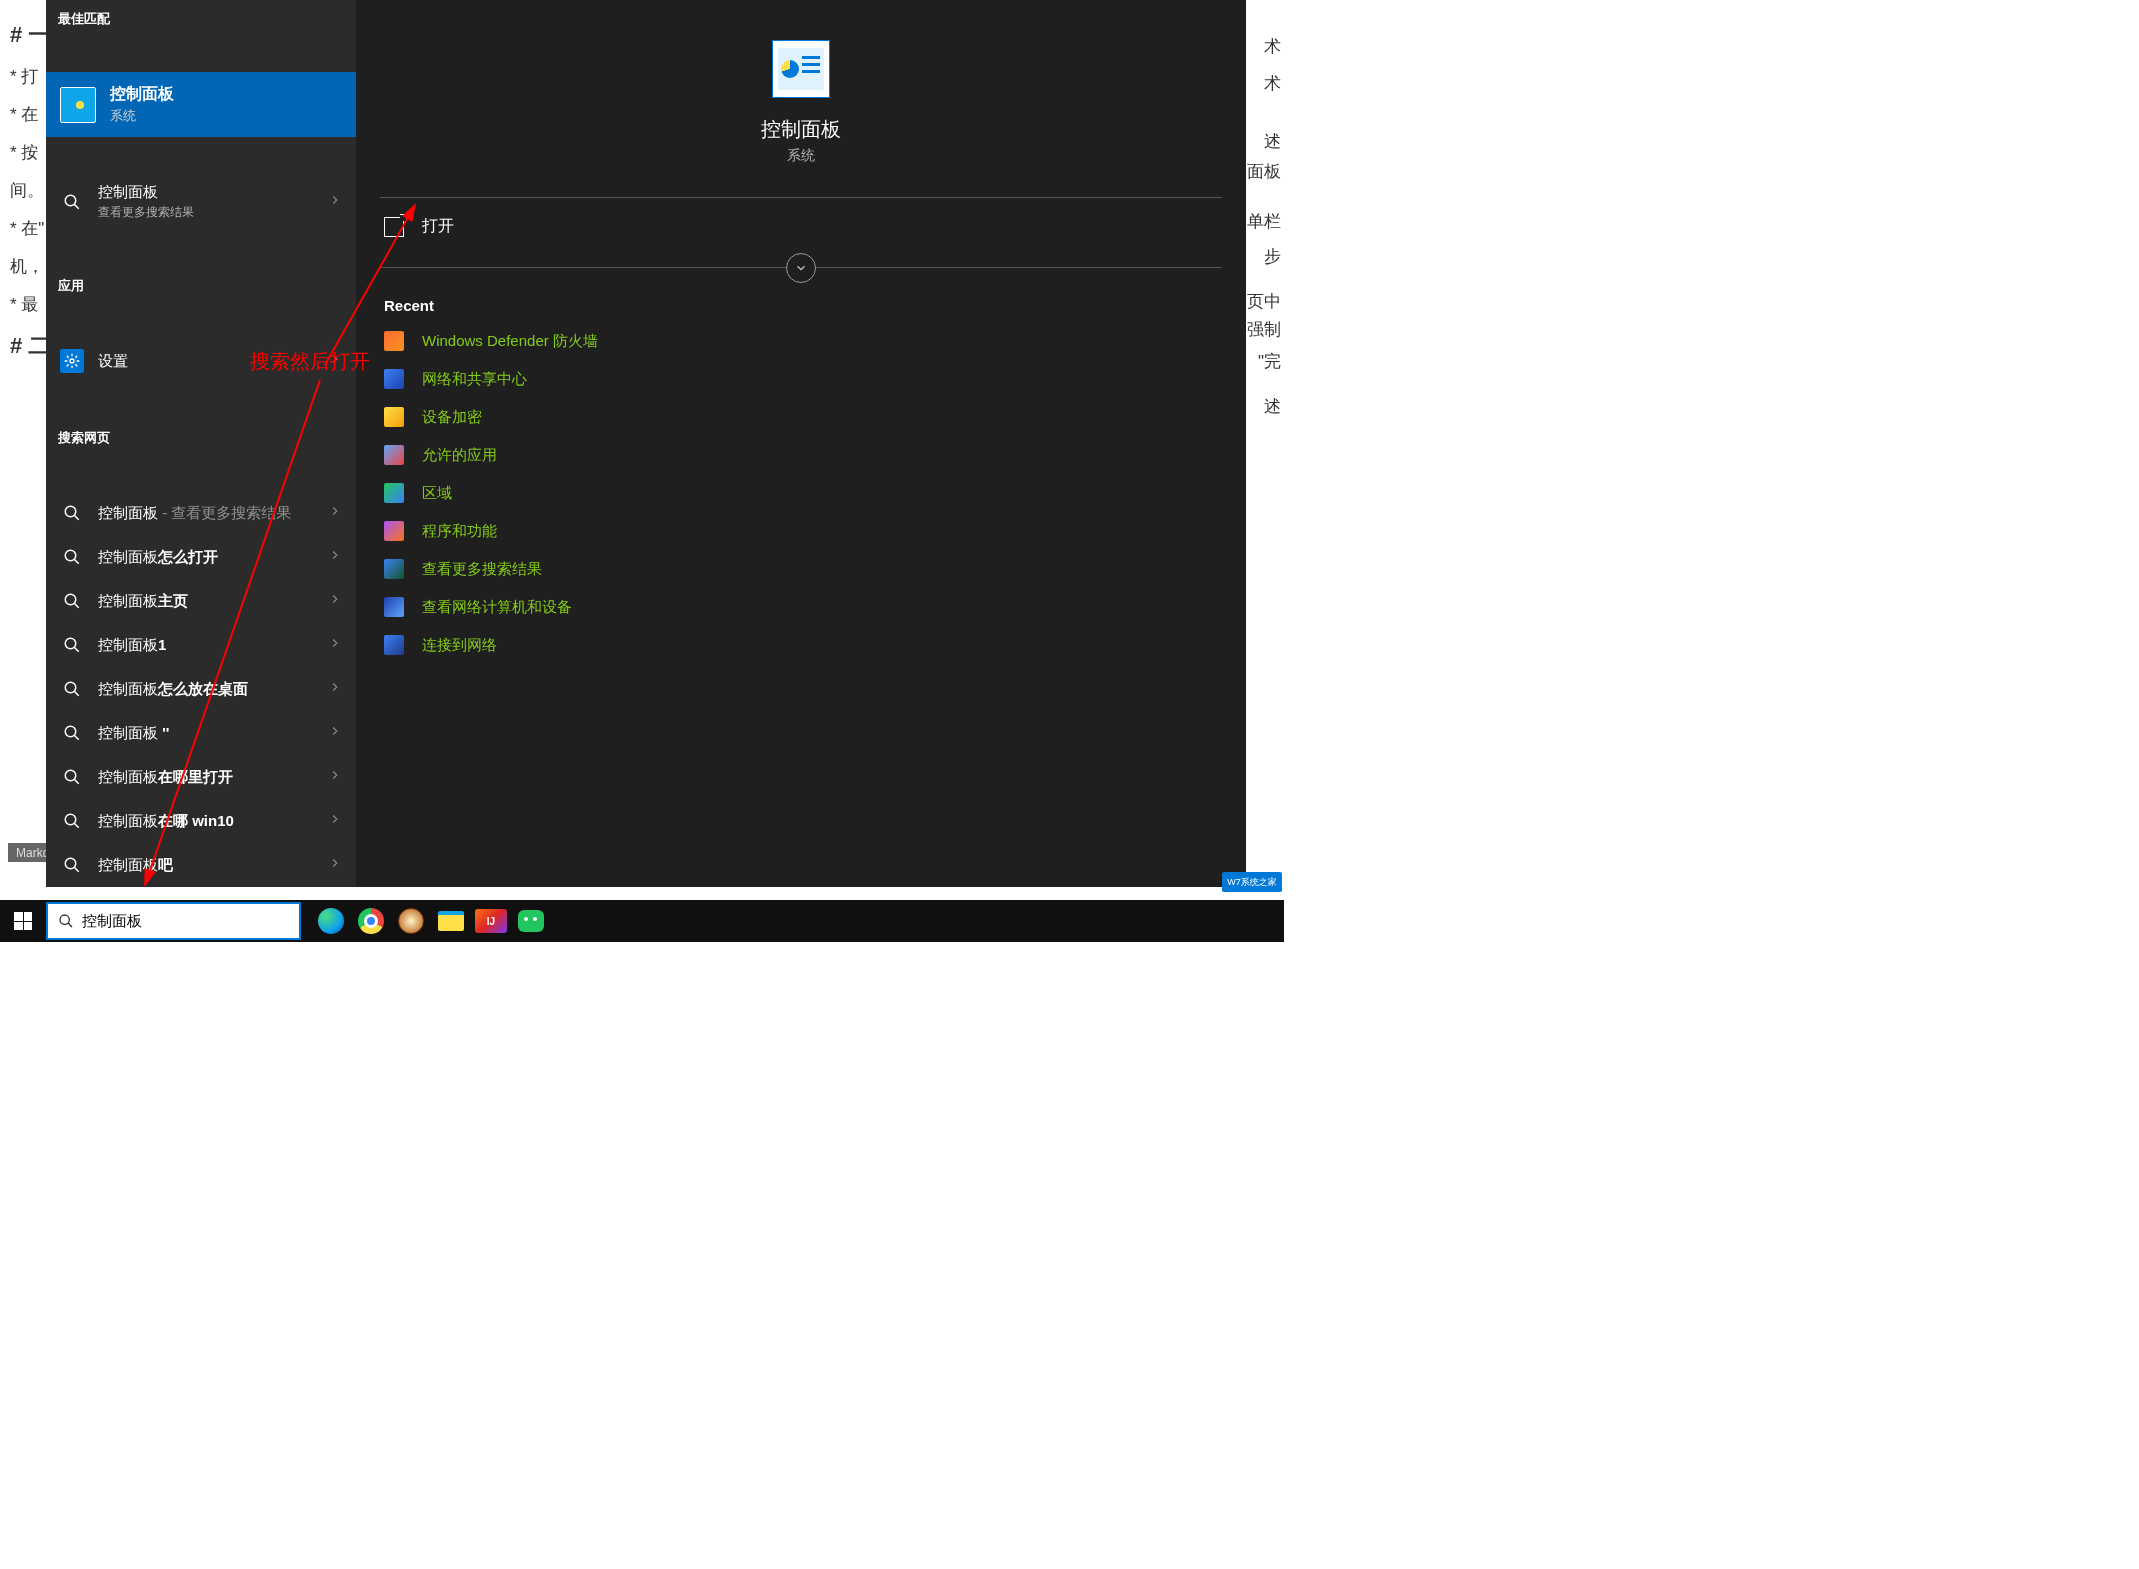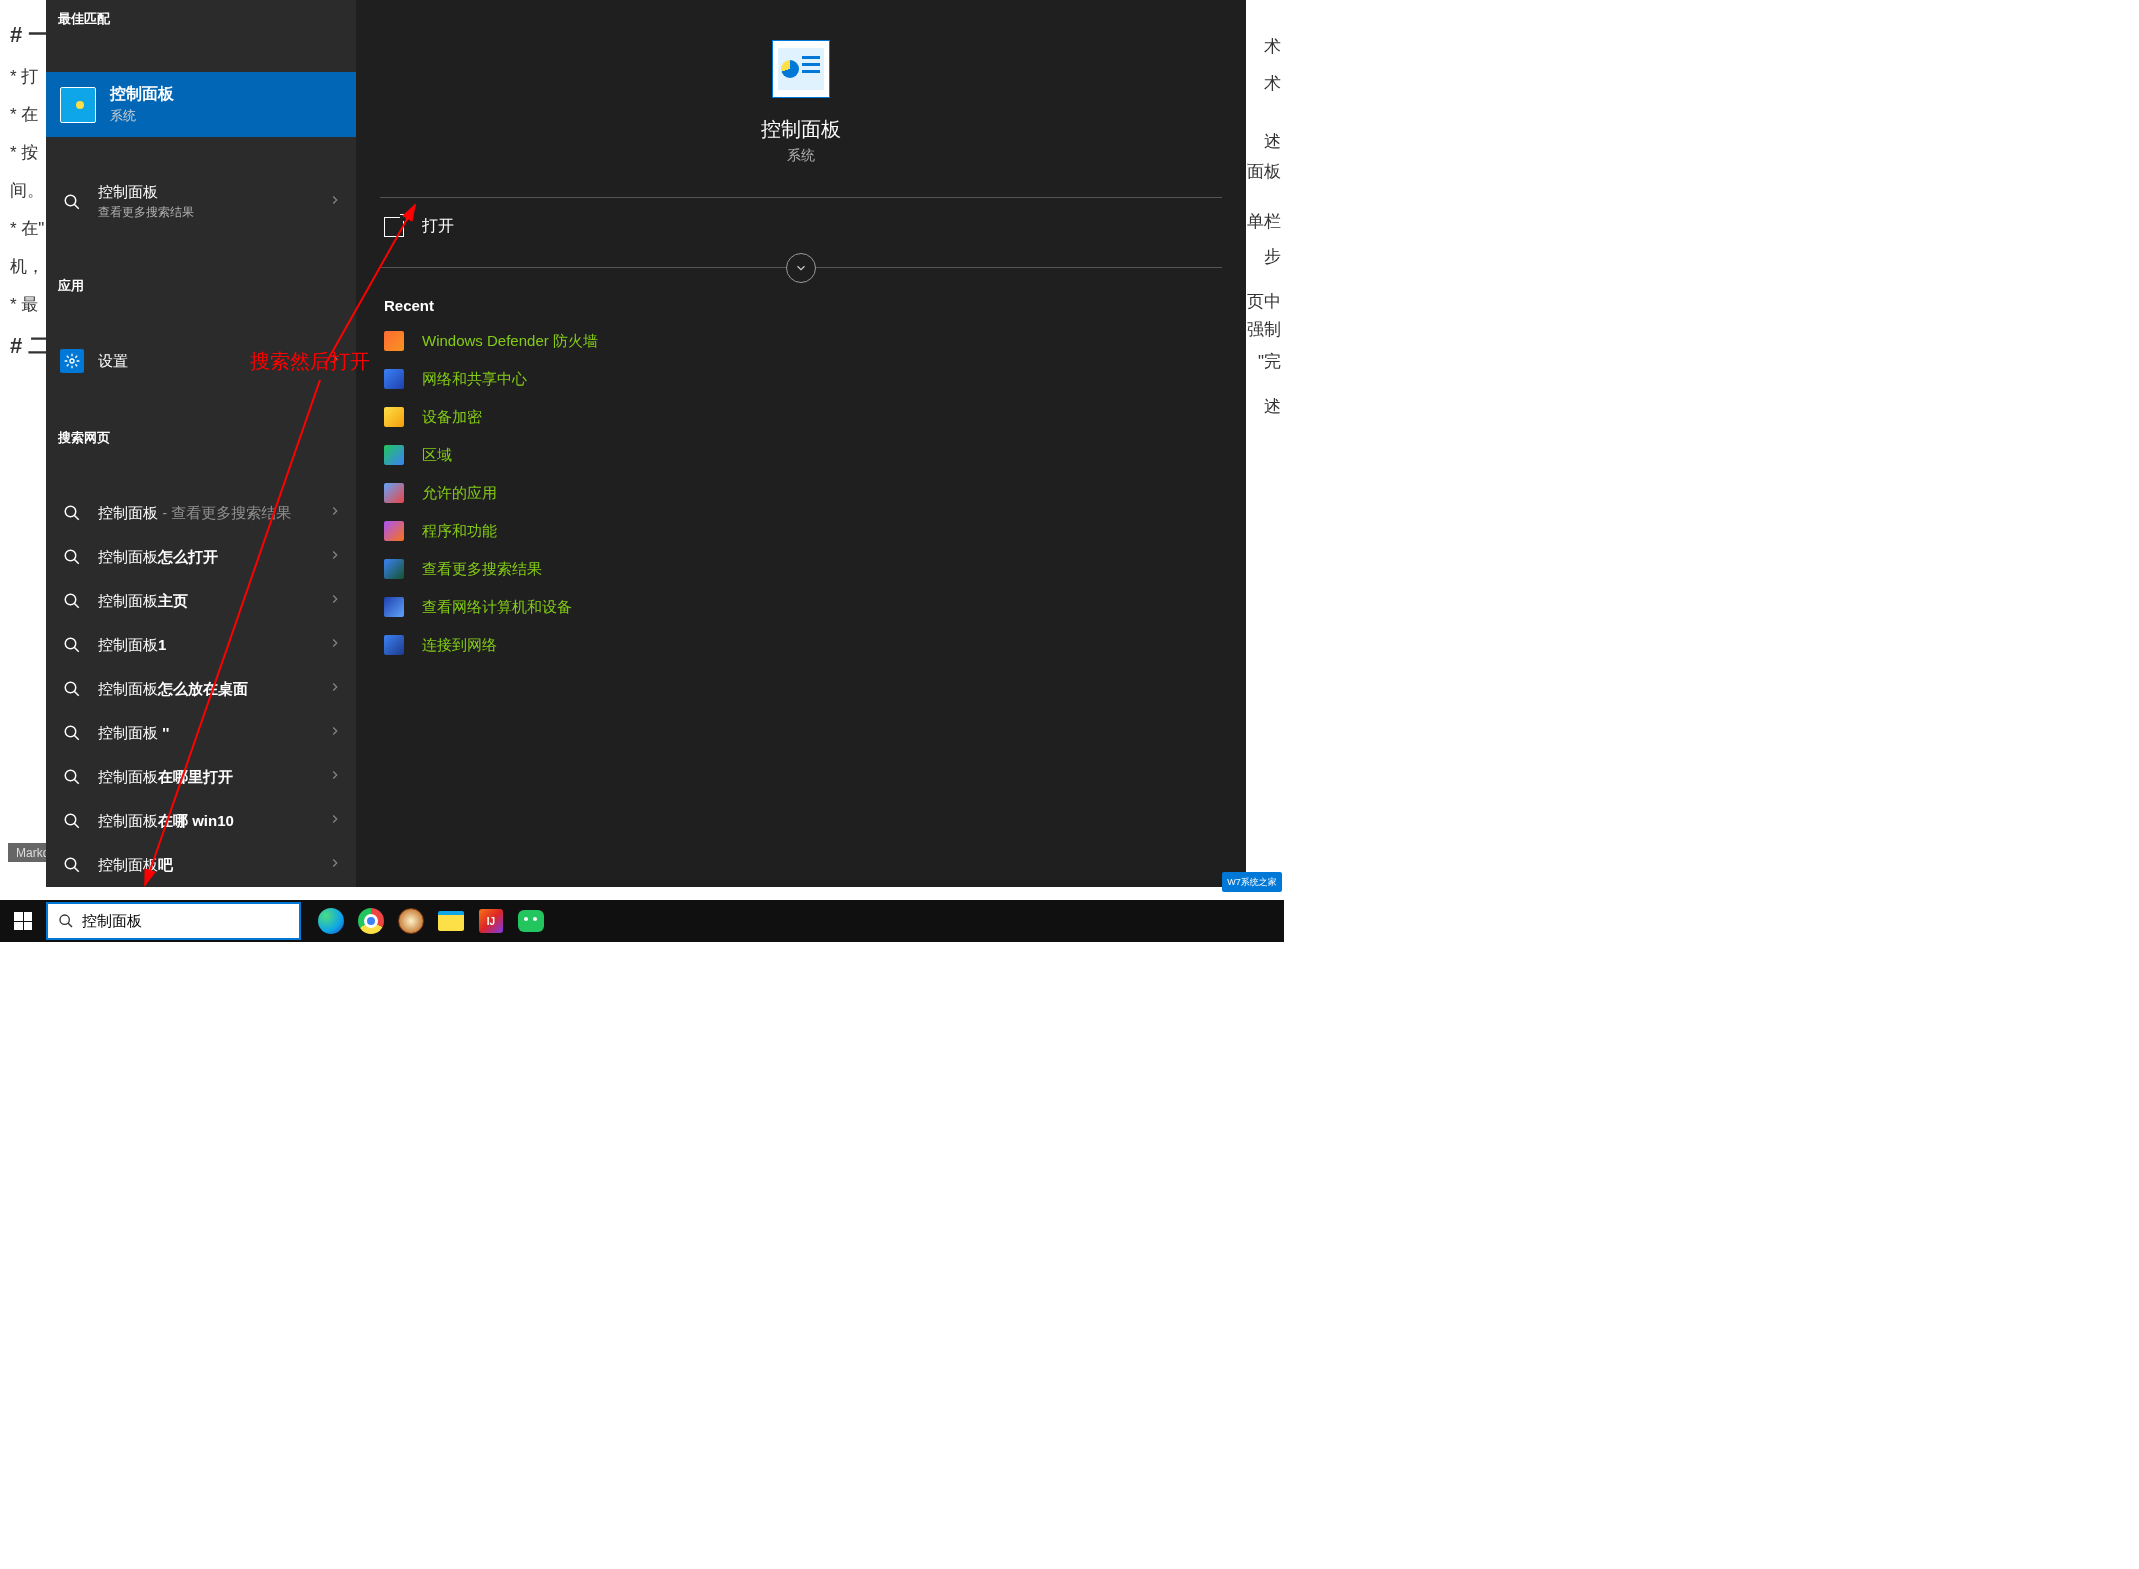--- a/index.html
+++ b/index.html
@@ -323,26 +323,26 @@
         </div>
         <div class="recent-row">
           <div class="ico ico-net"></div>
           <div class="label">网络和共享中心</div>
         </div>
         <div class="recent-row">
           <div class="ico ico-key"></div>
           <div class="label">设备加密</div>
         </div>
         <div class="recent-row">
+          <div class="ico ico-allow"></div>
+          <div class="label">允许的应用</div>
+        </div>
+        <div class="recent-row">
           <div class="ico ico-globe"></div>
           <div class="label">区域</div>
-        </div>
-        <div class="recent-row">
-          <div class="ico ico-allow"></div>
-          <div class="label">允许的应用</div>
         </div>
         <div class="recent-row">
           <div class="ico ico-prog"></div>
           <div class="label">程序和功能</div>
         </div>
         <div class="recent-row">
           <div class="ico ico-status"></div>
           <div class="label">查看更多搜索结果</div>
         </div>
         <div class="recent-row">
@@ -396,21 +396,21 @@
         <div style="position:absolute;inset:9px;background:#3b82f6;border-radius:50%"></div>
       </div>
     </div>
   <div class="tb-icon">
       <div class="circ" style="background:radial-gradient(#fef3c7,#b45309);border:1px solid #78350f"></div>
     </div>
   <div class="tb-icon">
       <div style="width:26px;height:20px;background:#fde047;border-top:4px solid #0ea5e9;border-radius:2px"></div>
     </div>
   <div class="tb-icon">
-      <div style="width:24px;height:24px;background:linear-gradient(135deg,#f97316,#dc2626,#7c3aed);border-radius:3px;color:#fff;font-size:10px;font-weight:bold;display:flex;align-items:center;justify-content:center">IJ</div>
+      <div style="width:32px;height:24px;background:linear-gradient(135deg,#f97316,#dc2626,#7c3aed);border-radius:3px;color:#fff;font-size:10px;font-weight:bold;display:flex;align-items:center;justify-content:center">IJ</div>
     </div>
   <div class="tb-icon">
       <div style="width:26px;height:22px;background:#22c55e;border-radius:6px;position:relative">
         <div style="position:absolute;width:4px;height:4px;background:#fff;border-radius:50%;top:7px;left:6px"></div>
         <div style="position:absolute;width:4px;height:4px;background:#fff;border-radius:50%;top:7px;left:15px"></div>
       </div>
     </div>
 </div>
 
 </body></html>

